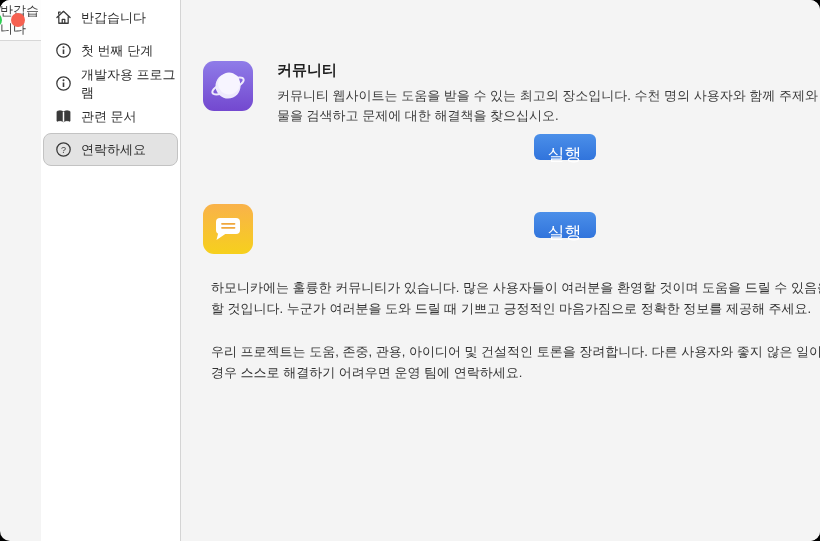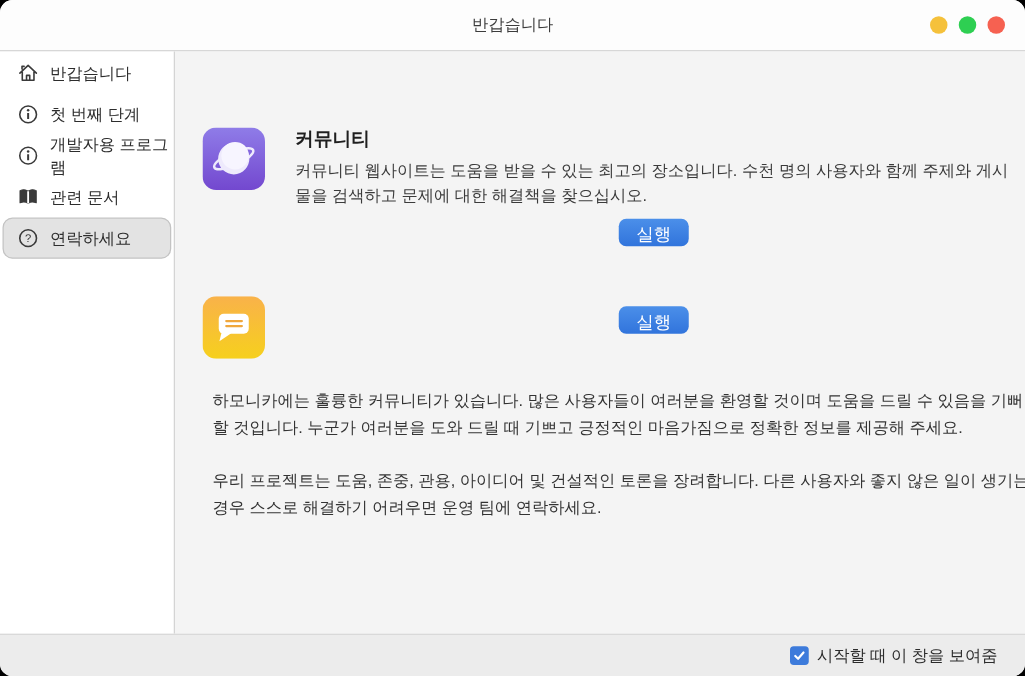--- a/index.html
+++ b/index.html
@@ -1,17 +1,17 @@
 <!DOCTYPE html>
 <html><head>
 <meta charset="utf-8">
 <style>
   * { margin:0; padding:0; box-sizing:border-box; }
   html,body { width:820px; height:541px; background:#000; font-family:"Liberation Sans",sans-serif; }
-  .window { width:820px; height:541px; border-radius:10px; overflow:hidden; display:flex; flex-direction:column; background:#f4f4f4; }
+  .window { width:820px; height:541px; border-radius:10px; overflow:hidden; display:flex; background:#f4f4f4; }
 
   
   .titlebar { height:41px; flex:0 0 41px; background:#fdfdfd; border-bottom:1px solid #d7d7d7; position:relative; display:flex; align-items:center; justify-content:center; }
   .titlebar-title { font-size:13px; color:#3c3c3c; }
   .window-controls { position:absolute; right:16px; top:0; height:100%; display:flex; align-items:center; gap:9px; }
   .wc-btn { width:14px; height:14px; border-radius:50%; border:none; cursor:pointer; padding:0; }
 
   
   .body-row { flex:1 1 auto; display:flex; min-height:0; }
 
@@ -22,21 +22,21 @@
   .side-icon { width:17px; height:17px; flex:0 0 17px; display:block; }
 
   
   .main { flex:1 1 auto; background:#f4f4f4; padding:21px 10px 0 19px; overflow:hidden; }
   .section { display:flex; margin-left:3px; margin-bottom:19px;margin-top:40px; }
   .app-icon { width:50px; height:50px; flex:0 0 50px; margin-right:24px; display:block; }
   .section-text { width:575px; }
   .section-title { font-size:15px; font-weight:bold; color:#1f1f1f; margin-bottom:6px; }
   .section-desc { font-size:13px; line-height:20px; color:#3b3b3b; }
   .btn-row { text-align:center; margin-top:8px; }
-  .run-btn { display:inline-block; background:linear-gradient(#4b8fe9,#3174dc); color:#ffffff; font-size:14px; font-family:"Liberation Sans",sans-serif; border:none; border-radius:6px; padding:4px 14px; height:22px; line-height:16px; cursor:pointer; }
+  .run-btn { display:inline-block; background:linear-gradient(#4b8fe9,#3174dc); color:#ffffff; font-size:17px; font-family:"Liberation Sans",sans-serif; border:none; border-radius:6px; padding:13px 14px; height:22px; line-height:16px; cursor:pointer; }
   .paragraphs { margin-top:23px; margin-left:11px; width:655px; }
   .para { font-size:13px; line-height:21px; color:#333333; margin-bottom:22px; }
 
   
   .footer { height:34px; flex:0 0 34px; background:#ececec; border-top:1px solid #d9d9d9; display:flex; align-items:center; justify-content:flex-end; padding-right:22px; gap:7px; }
   .checkbox { width:15px; height:15px; border-radius:3px; background:#3d7bdb; display:flex; align-items:center; justify-content:center; cursor:pointer; }
   .checkbox svg { display:none; }
   .checkbox.checked svg { display:block; }
   .checkbox-label { font-size:13px; color:#2c2c2c; cursor:pointer; }
 </style>

